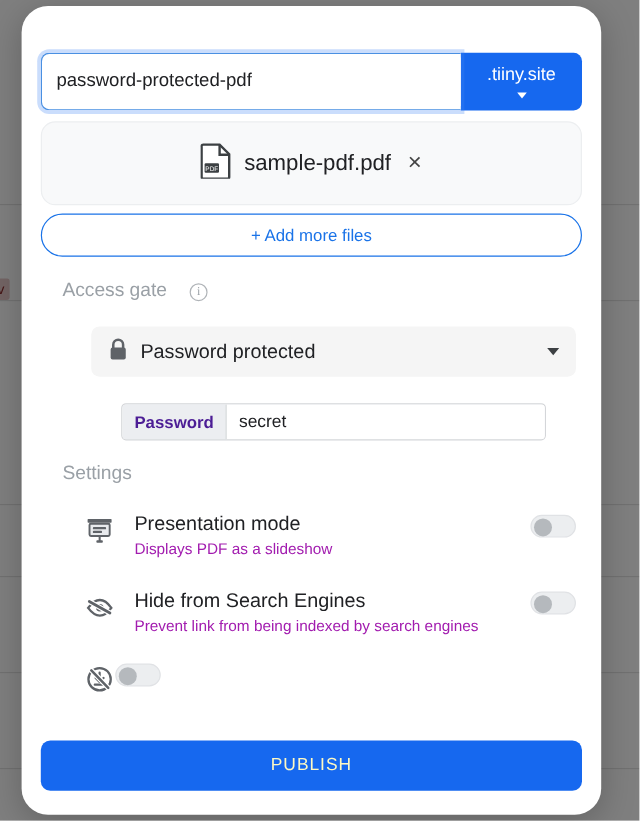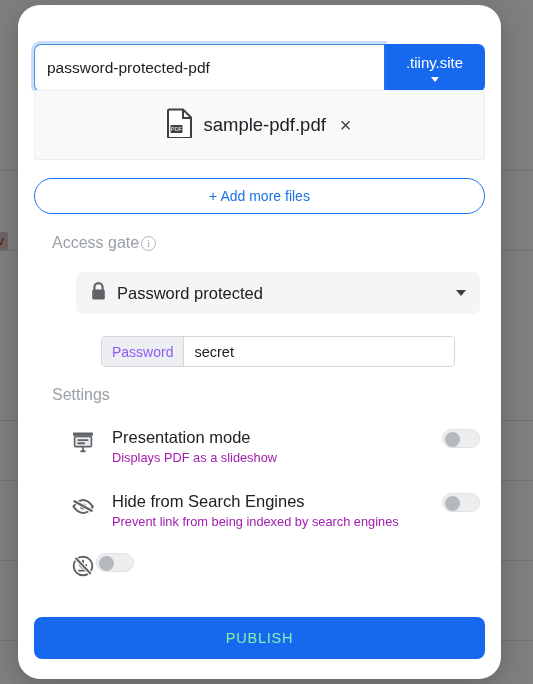--- a/index.html
+++ b/index.html
@@ -88,25 +88,25 @@
   .caret-wh {
     width: 0; height: 0;
     border-left: 4.5px solid transparent;
     border-right: 4.5px solid transparent;
     border-top: 5px solid #ffffff;
     display: inline-block;
   }
 
   
   .file-box {
-    position: absolute; left: 16px; top: 85px;
+    position: absolute; left: 16px; top: 96px;
     width: 451px; height: 70px;
     background: #f8f9fa;
     border: 1px solid #eceef0;
-    border-radius: 1px;
+    border-radius: 12px;
     display: flex; align-items: center; justify-content: center;
     gap: 10px;
   }
   .file-name {
     font-size: 18.5px;
     color: #202124;
   }
   .file-x {
     font-size: 20px;
     color: #444;
@@ -128,21 +128,21 @@
     display: flex; align-items: center; justify-content: center;
     cursor: pointer;
     font-family: "Liberation Sans", sans-serif;
   }
 
   
   .section-label {
     position: absolute;
     font-size: 16px;
     color: #9aa0a6;
-    display: flex; align-items: center; gap: 2px;
+    display: flex; align-items: center; gap: 19px;
   }
   #access-gate-label { left: 34px; top: 229px; }
   #settings-label    { left: 34px; top: 381px; }
 
   .info-icon {
     width: 15px; height: 15px;
     border: 1.3px solid #b0b4b8;
     border-radius: 50%;
     display: inline-flex; align-items: center; justify-content: center;
     font-size: 10px; color: #9aa0a6;
@@ -180,23 +180,24 @@
     width: 354px; height: 31px;
     display: flex;
     border-radius: 4px;
     overflow: hidden;
     border: 1px solid #d4d6d9;
   }
   .pwd-label {
     background: #eceef1;
     border-right: 1px solid #d4d6d9;
     font-size: 14px;
-    color: #8b5cf6;
+    color: #4c1d95;
     display: flex; align-items: center;
     padding: 0 10px;
+    font-weight: bold;
   }
   .pwd-input {
     flex: 1;
     border: none; outline: none;
     font-family: Liberation Sans, sans-serif;
     font-size: 14.5px;
     color: #202124;
     padding: 0 10px;
     background: #fff;
   }
@@ -242,21 +243,21 @@
     background: #b5b9bd;
   }
 
   
   .publish {
     position: absolute; left: 16px; top: 612px;
     width: 451px; height: 42px;
     background: #1668ef;
     border: none;
     border-radius: 8px;
-    color: #86efac;
+    color: #fef9c3;
     font-size: 14.5px;
     letter-spacing: .8px;
     font-family: "Liberation Sans", sans-serif;
     cursor: pointer;
   }
 </style>
 </head>
 <body>
 
 <div class="bg-page">

